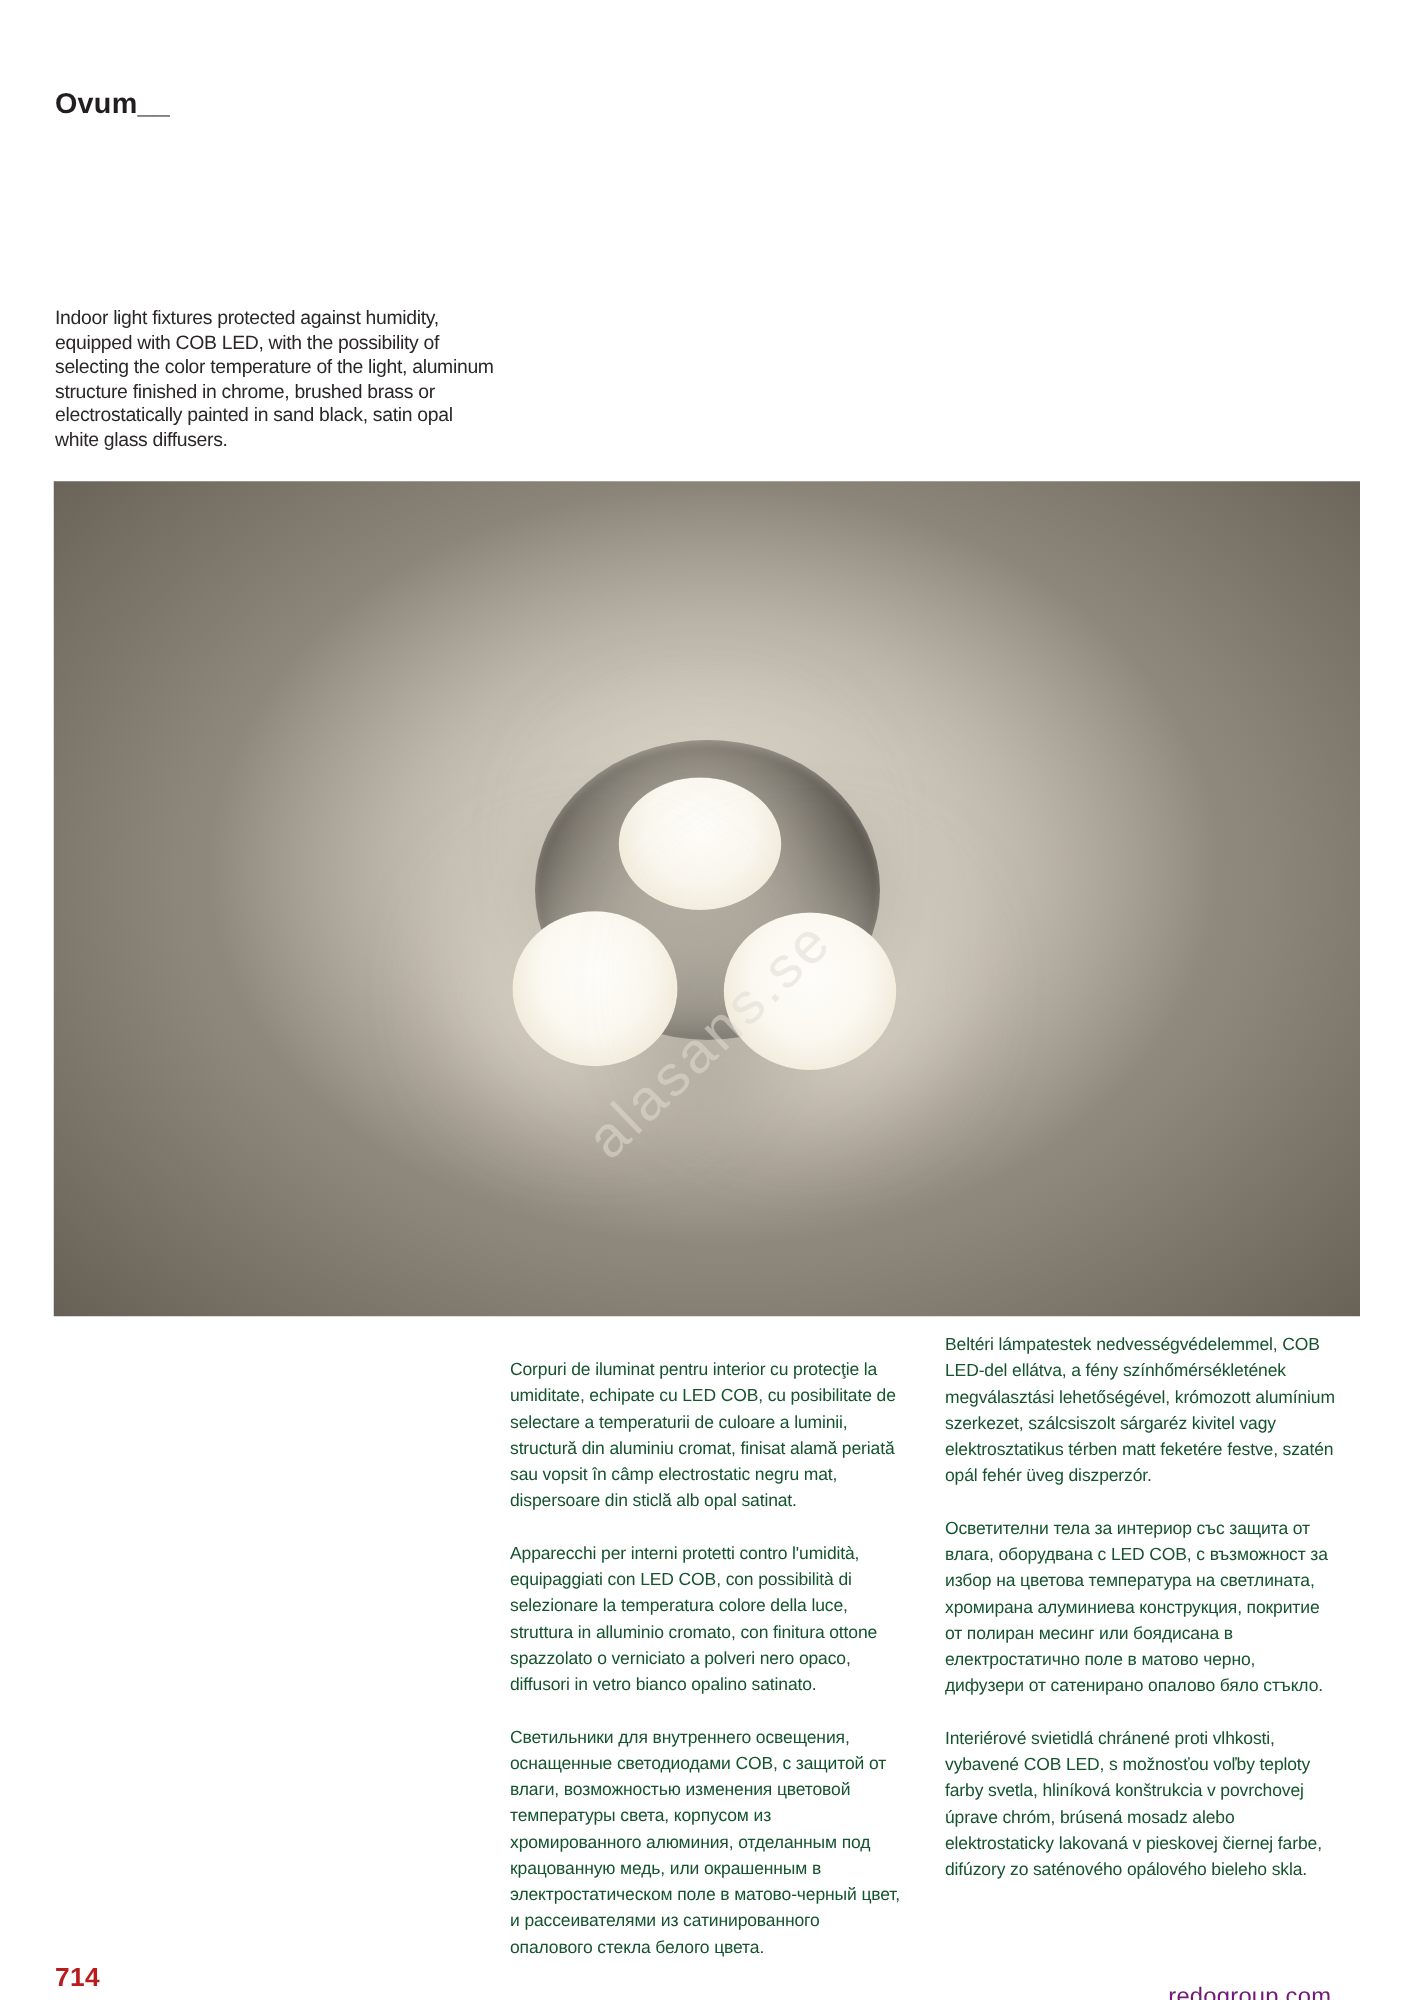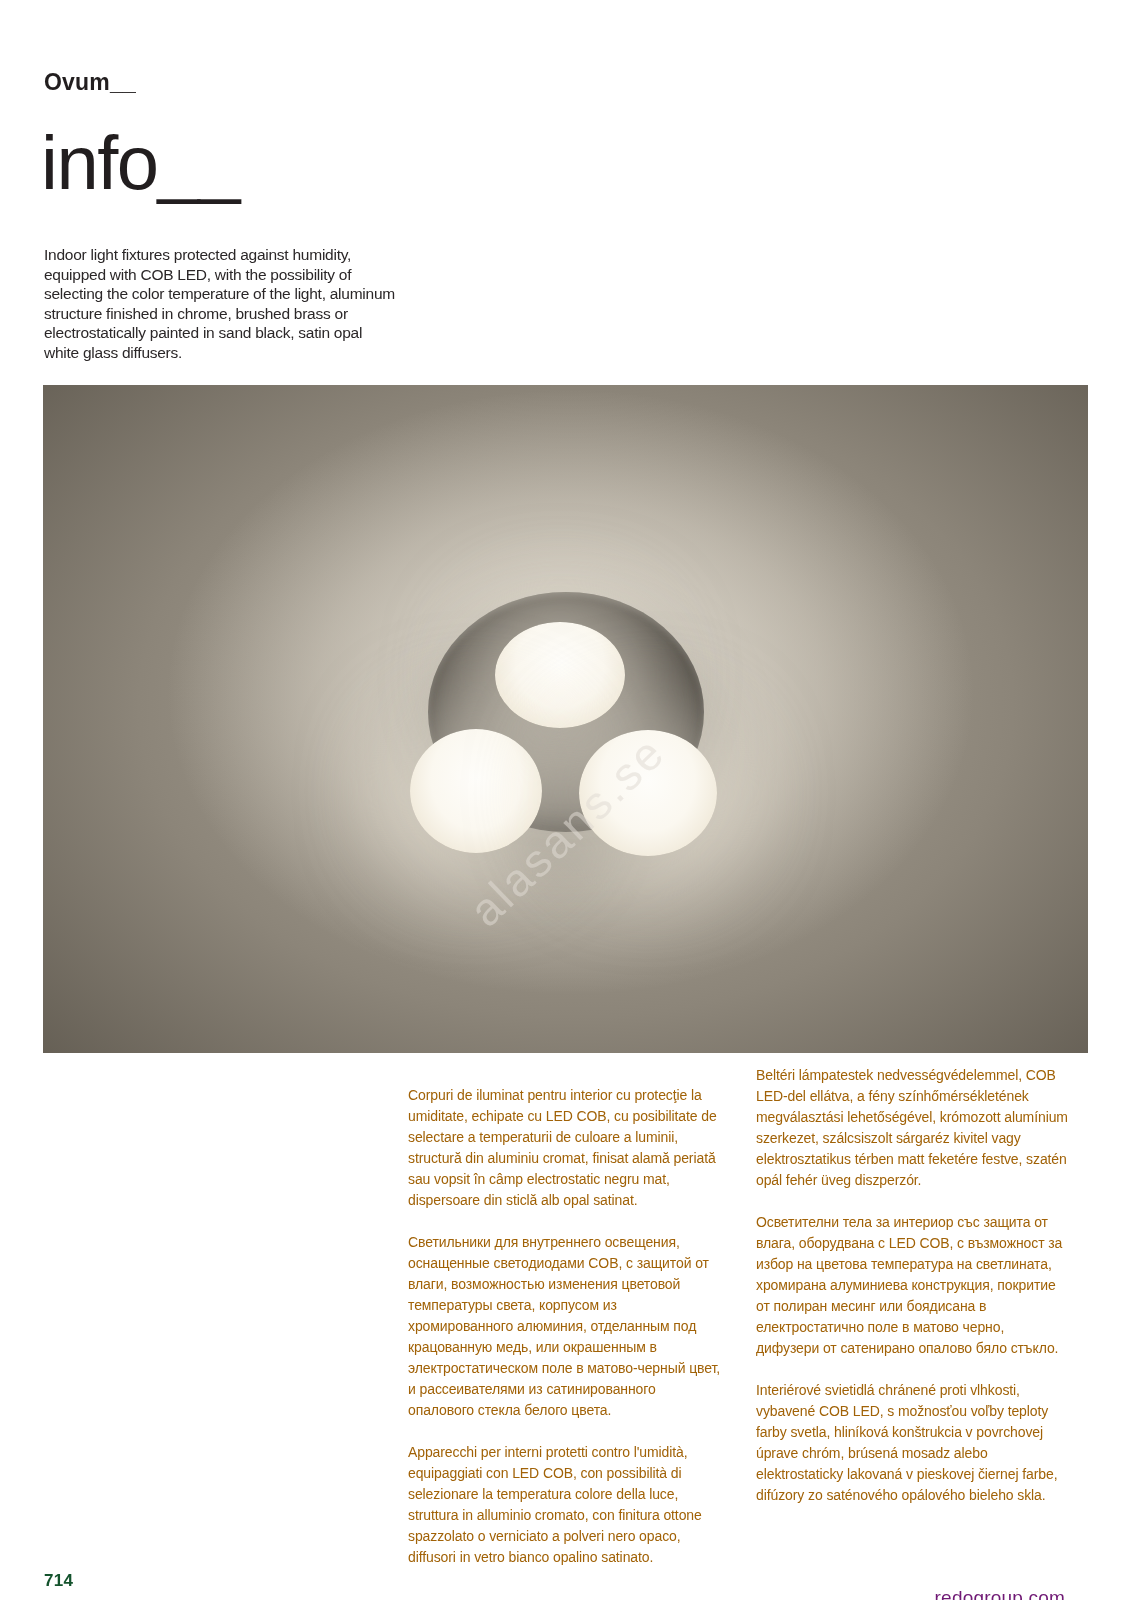--- a/index.html
+++ b/index.html
@@ -51,59 +51,58 @@
   .watermark {
     position:absolute; left:524px; top:446px;
     transform: translate(-50%,-50%) rotate(-44deg);
     font-size:46px; letter-spacing:3px; font-weight:400;
     color: rgba(224,219,211,0.55); white-space:nowrap;
   }
 
   
   .col {
     position:absolute; width:314px;
-    font-size:14px; line-height:21px; color:#a16207; letter-spacing:-0.1px;
+    font-size:14px; line-height:21px; color:#14532d; letter-spacing:-0.1px;
   }
   .col p { margin:0 0 21px 0; }
   .col-left  { left:408px; top:1044px; }
   .col-right { left:756px; top:1024px; }
 
   
   .page-number {
     position:absolute; left:44px; top:1530px;
-    font-size:17px; font-weight:600; color:#14532d; letter-spacing:0.3px;
+    font-size:21px; font-weight:600; color:#b91c1c; letter-spacing:0.3px;
   }
   .website {
     position:absolute; right:66px; top:1546px;
     font-size:19px; color:#701a75; letter-spacing:0.2px;
   }
 </style>
 </head>
 <body>
 
 <div class="page">
 
   <div class="brand">Ovum__</div>
 
-  <div class="big-title">info__</div>
 
   <div class="intro">Indoor light fixtures protected against humidity, equipped with COB LED, with the possibility of selecting the color temperature of the light, aluminum structure finished in chrome, brushed brass or electrostatically painted in sand black, satin opal white glass diffusers.</div>
 
   <div class="photo">
     <div class="lamp-base"></div>
     <div class="diffuser diffuser-top"></div>
     <div class="diffuser diffuser-left"></div>
     <div class="diffuser diffuser-right"></div>
     <div class="watermark">alasans.se</div>
   </div>
 
   <div class="col col-left">
     <p>Corpuri de iluminat pentru interior cu protecţie la umiditate, echipate cu LED COB, cu posibilitate de selectare a temperaturii de culoare a luminii, structură din aluminiu cromat, finisat alamă periată sau vopsit în câmp electrostatic negru mat, dispersoare din sticlă alb opal satinat.</p>
+    <p>Apparecchi per interni protetti contro l'umidità, equipaggiati con LED COB, con possibilità di selezionare la temperatura colore della luce, struttura in alluminio cromato, con finitura ottone spazzolato o verniciato a polveri nero opaco, diffusori in vetro bianco opalino satinato.</p>
     <p>Светильники для внутреннего освещения, оснащенные светодиодами COB, с защитой от влаги, возможностью изменения цветовой температуры света, корпусом из хромированного алюминия, отделанным под крацованную медь, или окрашенным в электростатическом поле в матово-черный цвет, и рассеивателями из сатинированного опалового стекла белого цвета.</p>
-    <p>Apparecchi per interni protetti contro l'umidità, equipaggiati con LED COB, con possibilità di selezionare la temperatura colore della luce, struttura in alluminio cromato, con finitura ottone spazzolato o verniciato a polveri nero opaco, diffusori in vetro bianco opalino satinato.</p>
   </div>
 
   <div class="col col-right">
     <p>Beltéri lámpatestek nedvességvédelemmel, COB LED-del ellátva, a fény színhőmérsékletének megválasztási lehetőségével, krómozott alumínium szerkezet, szálcsiszolt sárgaréz kivitel vagy elektrosztatikus térben matt feketére festve, szatén opál fehér üveg diszperzór.</p>
     <p>Осветителни тела за интериор със защита от влага, оборудвана с LED COB, с възможност за избор на цветова температура на светлината, хромирана алуминиева конструкция, покритие от полиран месинг или боядисана в електростатично поле в матово черно, дифузери от сатенирано опалово бяло стъкло.</p>
     <p>Interiérové svietidlá chránené proti vlhkosti, vybavené COB LED, s možnosťou voľby teploty farby svetla, hliníková konštrukcia v povrchovej úprave chróm, brúsená mosadz alebo elektrostaticky lakovaná v pieskovej čiernej farbe, difúzory zo saténového opálového bieleho skla.</p>
   </div>
 
   <div class="page-number">714</div>
 

